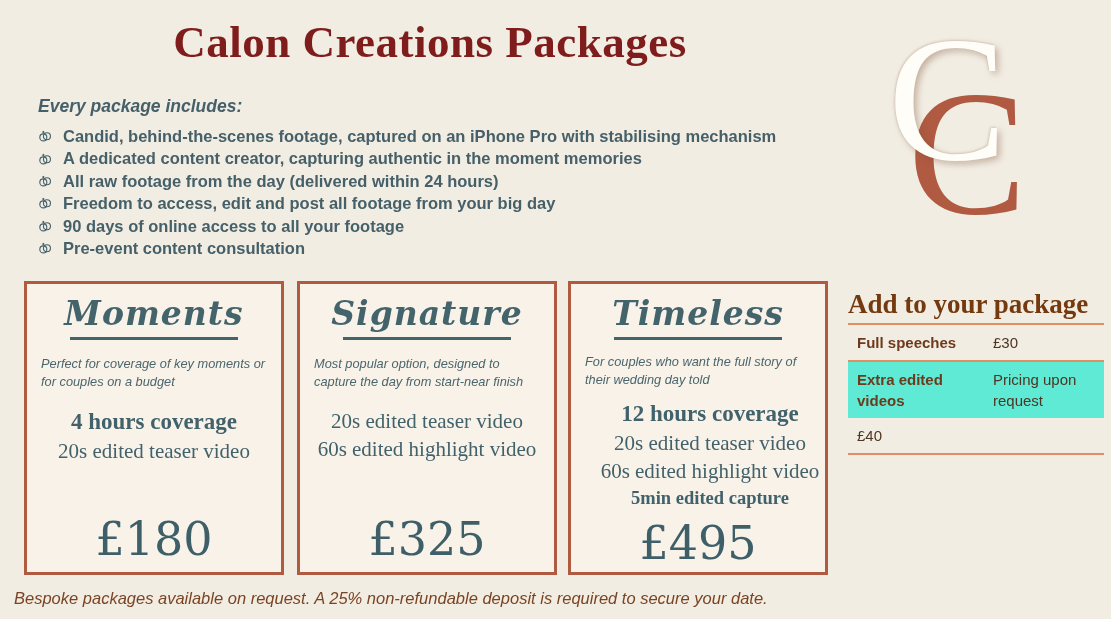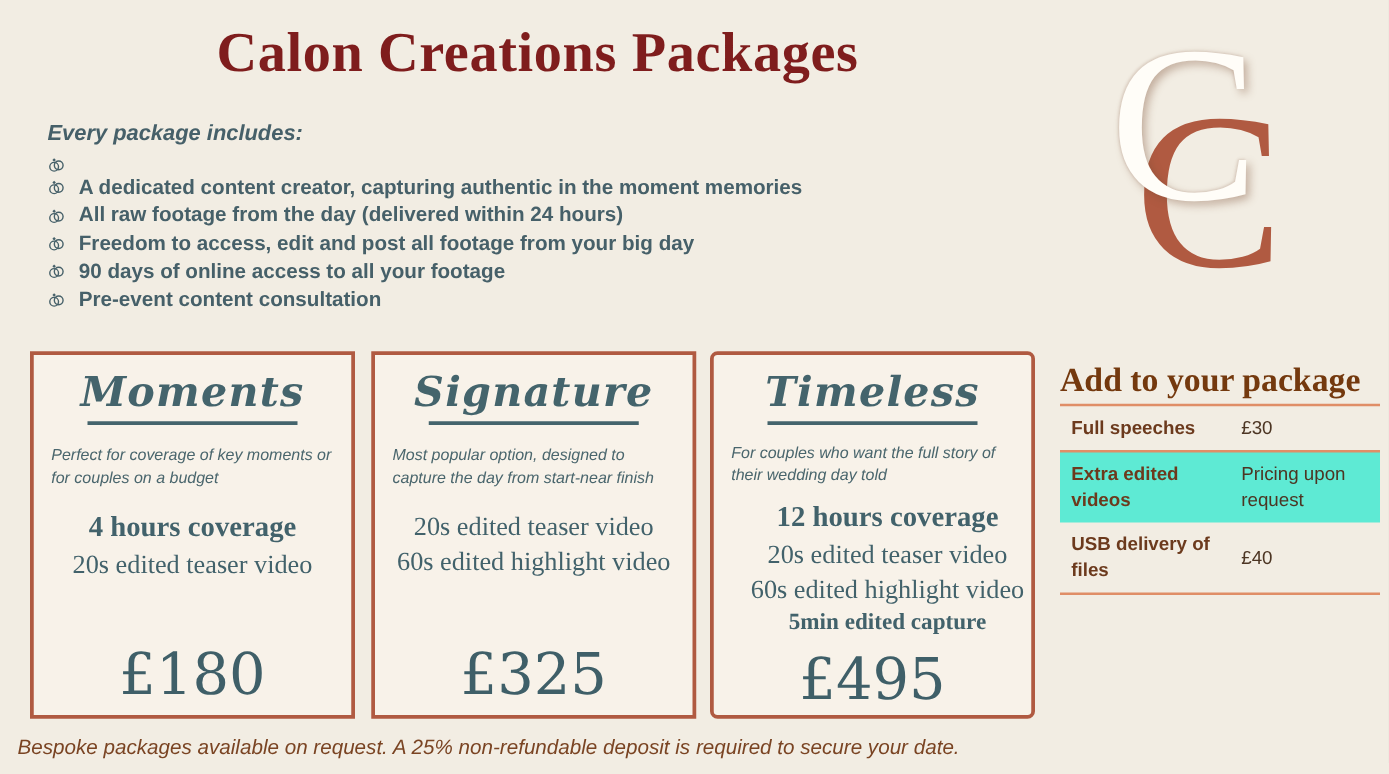--- a/index.html
+++ b/index.html
@@ -81,21 +81,21 @@
     top: 281px;
     width: 260px;
     height: 294px;
     background: #F8F2E9;
     border: 3px solid #B05A41;
     color: #42626B;
     text-align: center;
   }
   .card-1 { left: 24px; }
   .card-2 { left: 297px; }
-  .card-3 { left: 568px; border-radius: 6px; }
+  .card-3 { left: 568px; }
 
   .card-name {
     margin-top: 10px;
     font-family: "DejaVu Serif", serif;
     font-style: italic;
     font-weight: 700;
     font-size: 33px;
     letter-spacing: 1px;
     color: #44646C;
   }
@@ -186,20 +186,21 @@
 
   <section class="includes">
     <div class="includes-heading">Every package includes:</div>
     <ul class="includes-list">
       <li>
         <svg class="ring-icon" width="14" height="14" viewBox="0 0 20 20">
           <polygon points="7.6,2.4 9.6,4.3 7.6,6.2 5.6,4.3" fill="#466069"></polygon>
           <circle cx="7.6" cy="12" r="5" fill="none" stroke="#466069" stroke-width="1.6"></circle>
           <circle cx="12.8" cy="10.4" r="5" fill="none" stroke="#466069" stroke-width="1.6"></circle>
         </svg>
+        <span>Candid, behind-the-scenes footage, captured on an iPhone Pro with stabilising mechanism</span>
       </li>
       <li>
         <svg class="ring-icon" width="14" height="14" viewBox="0 0 20 20">
           <polygon points="7.6,2.4 9.6,4.3 7.6,6.2 5.6,4.3" fill="#466069"></polygon>
           <circle cx="7.6" cy="12" r="5" fill="none" stroke="#466069" stroke-width="1.6"></circle>
           <circle cx="12.8" cy="10.4" r="5" fill="none" stroke="#466069" stroke-width="1.6"></circle>
         </svg>
         <span>A dedicated content creator, capturing authentic in the moment memories</span>
       </li>
       <li>
@@ -281,20 +282,19 @@
     <h2 class="addons-heading">Add to your package</h2>
     <div class="addon-row">
       <div class="addon-label">Full speeches</div>
       <div class="addon-value">£30</div>
     </div>
     <div class="addon-row hl">
       <div class="addon-label">Extra edited videos</div>
       <div class="addon-value">Pricing upon request</div>
     </div>
     <div class="addon-row last">
-      <div class="addon-label">USB delivery of files</div>
       <div class="addon-value">£40</div>
     </div>
   </section>
 
   <p class="footer-note">Bespoke packages available on request. A 25% non-refundable deposit is required to secure your date.</p>
 
 </div>
 
 </body></html>

